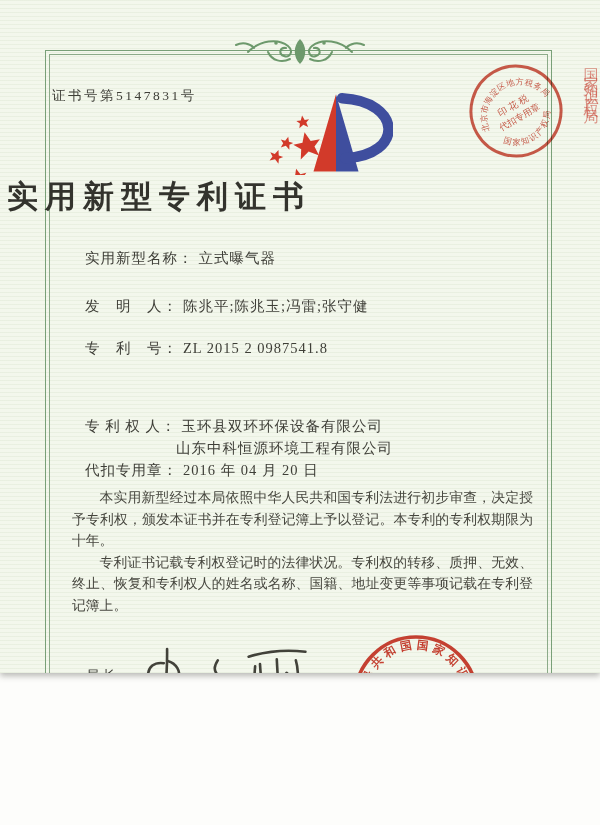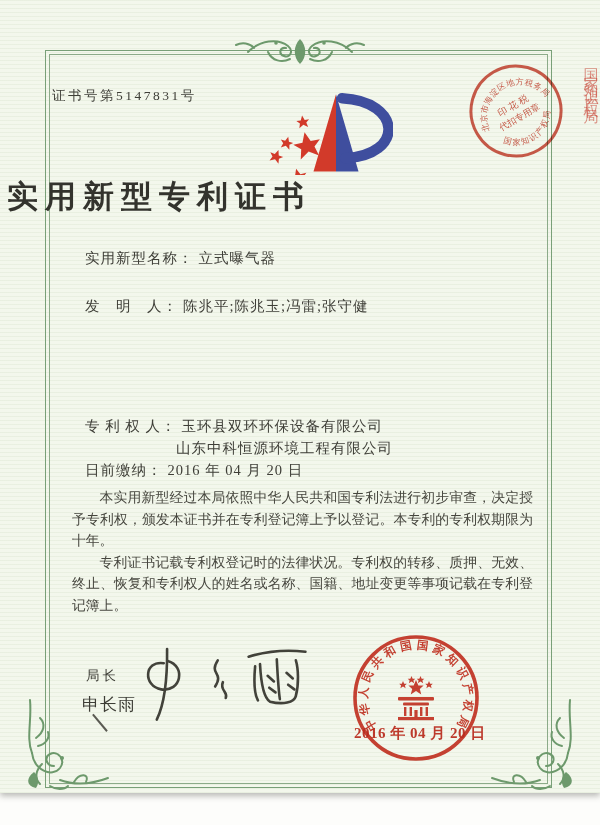--- a/index.html
+++ b/index.html
@@ -2,21 +2,21 @@
 <html><head>
 <meta charset="utf-8">
 <style>
   html,body{margin:0;padding:0;}
   body{
     width:600px;height:825px;position:relative;background:#fdfdfb;
     font-family:"Liberation Serif","DejaVu Serif",serif;
     overflow:hidden;
   }
   .page{
-    position:absolute;left:0;top:0;width:600px;height:793px;overflow:hidden;
+    position:absolute;left:0;top:0;width:600px;height:673px;overflow:hidden;
     background:
       repeating-linear-gradient(180deg, rgba(145,175,125,0.10) 0 1px, rgba(0,0,0,0) 1px 4px),
       #f3f7ec;
     box-shadow:0 3px 6px rgba(60,60,55,0.35);
   }
   
   .frame{position:absolute;left:45px;top:50px;width:505px;height:736px;
     border:1.5px solid #79a078;pointer-events:none;}
   .frame-inner{position:absolute;inset:3px;border:1px solid #8cab89;}
   .orn{position:absolute;pointer-events:none;}
@@ -150,28 +150,31 @@
   <div class="edge-stamp">国家知识产权局</div>
 
   <div class="title">实用新型专利证书</div>
 
   <div class="field r1">
     <span class="flabel">实用新型名称：</span><span class="fvalue">立式曝气器</span>
   </div>
   <div class="field r2">
     <span class="flabel">发　明　人：</span><span class="fvalue">陈兆平;陈兆玉;冯雷;张守健</span>
   </div>
+  <div class="field r3">
+    <span class="flabel">专　利　号：</span><span class="fvalue">ZL 2015 2 0987541.8</span>
+  </div>
   <div class="field r5b">
     <span class="fvalue">山东中科恒源环境工程有限公司</span>
   </div>
   <div class="field r5">
     <span class="flabel">专 利 权 人：</span><span class="fvalue">玉环县双环环保设备有限公司</span>
   </div>
   <div class="field r6">
-    <span class="flabel">日前缴纳：</span><span class="fvalue">2016 年 04 月 20 日</span>
+    <span class="flabel">代扣专用章：</span><span class="fvalue">2016 年 04 月 20 日</span>
   </div>
 
   <div class="bodytext">
     <p>本实用新型经过本局依照中华人民共和国专利法进行初步审查，决定授予专利权，颁发本证书并在专利登记簿上予以登记。本专利的专利权期限为十年。</p>
     <p>专利证书记载专利权登记时的法律状况。专利权的转移、质押、无效、终止、恢复和专利权人的姓名或名称、国籍、地址变更等事项记载在专利登记簿上。</p>
   </div>
 
   <div class="sig-title">局长</div>
   <div class="sig-name">申长雨</div>
   <div class="sig-mark"></div>

